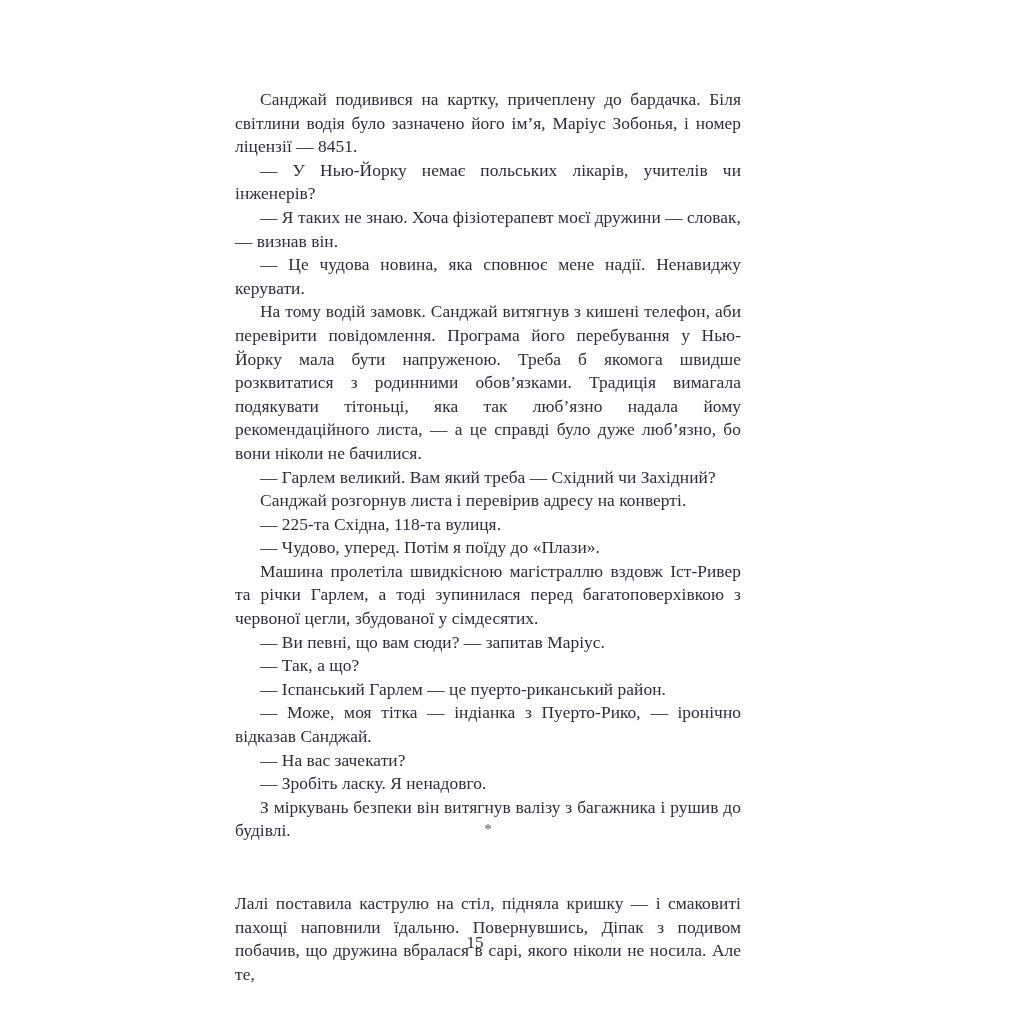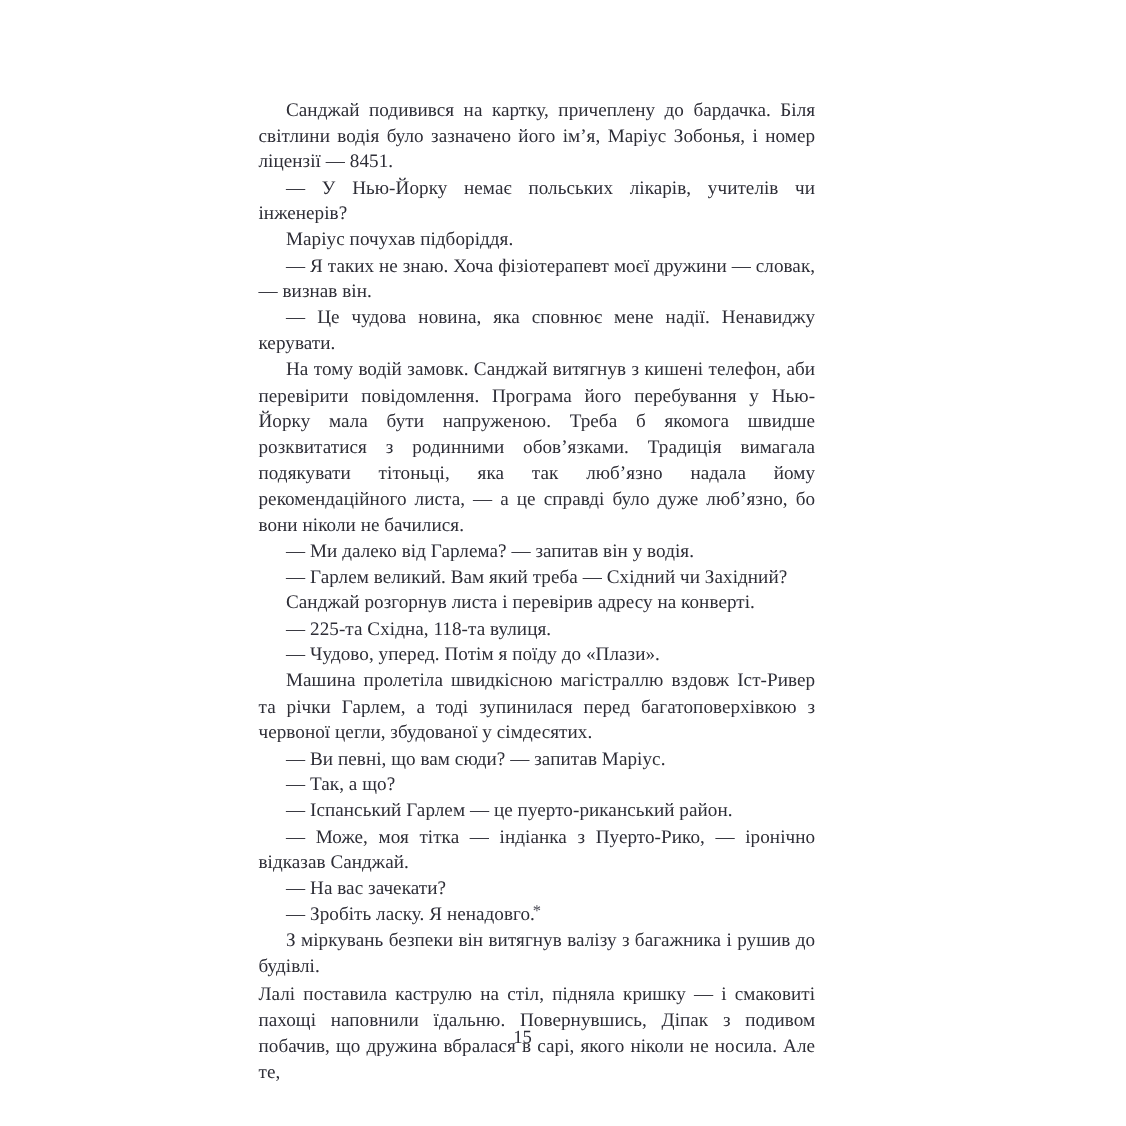--- a/index.html
+++ b/index.html
@@ -82,25 +82,23 @@
   }
 </style>
 </head>
 <body>
 
 <div class="page">
 
   <div class="text-block">
     <p class="para">Санджай подивився на картку, причеплену до бардачка. Біля світлини водія було зазначено його ім’я, Маріус Зобонья, і номер ліцензії — 8451.</p>
     <p class="para">— У Нью-Йорку немає польських лікарів, учителів чи інженерів?</p>
-    <p class="para">Маріус почухав підборіддя.</p>
     <p class="para">— Я таких не знаю. Хоча фізіотерапевт моєї дружини — словак, — визнав він.</p>
     <p class="para">— Це чудова новина, яка сповнює мене надії. Ненавиджу керувати.</p>
     <p class="para">На тому водій замовк. Санджай витягнув з кишені телефон, аби перевірити повідомлення. Програма його перебування у Нью-Йорку мала бути напруженою. Треба б якомога швидше розквитатися з родинними обов’язками. Традиція вимагала подякувати тітоньці, яка так люб’язно надала йому рекомендаційного листа, — а це справді було дуже люб’язно, бо вони ніколи не бачилися.</p>
-    <p class="para">— Ми далеко від Гарлема? — запитав він у водія.</p>
     <p class="para">— Гарлем великий. Вам який треба — Східний чи Західний?</p>
     <p class="para">Санджай розгорнув листа і перевірив адресу на конверті.</p>
     <p class="para">— 225-та Східна, 118-та вулиця.</p>
     <p class="para">— Чудово, уперед. Потім я поїду до «Плази».</p>
     <p class="para">Машина пролетіла швидкісною магістраллю вздовж Іст-Ривер та річки Гарлем, а тоді зупинилася перед багатоповерхівкою з червоної цегли, збудованої у сімдесятих.</p>
     <p class="para">— Ви певні, що вам сюди? — запитав Маріус.</p>
     <p class="para">— Так, а що?</p>
     <p class="para">— Іспанський Гарлем — це пуерто-риканський район.</p>
     <p class="para">— Може, моя тітка — індіанка з Пуерто-Рико, — іронічно відказав Санджай.</p>
     <p class="para">— На вас зачекати?</p>

